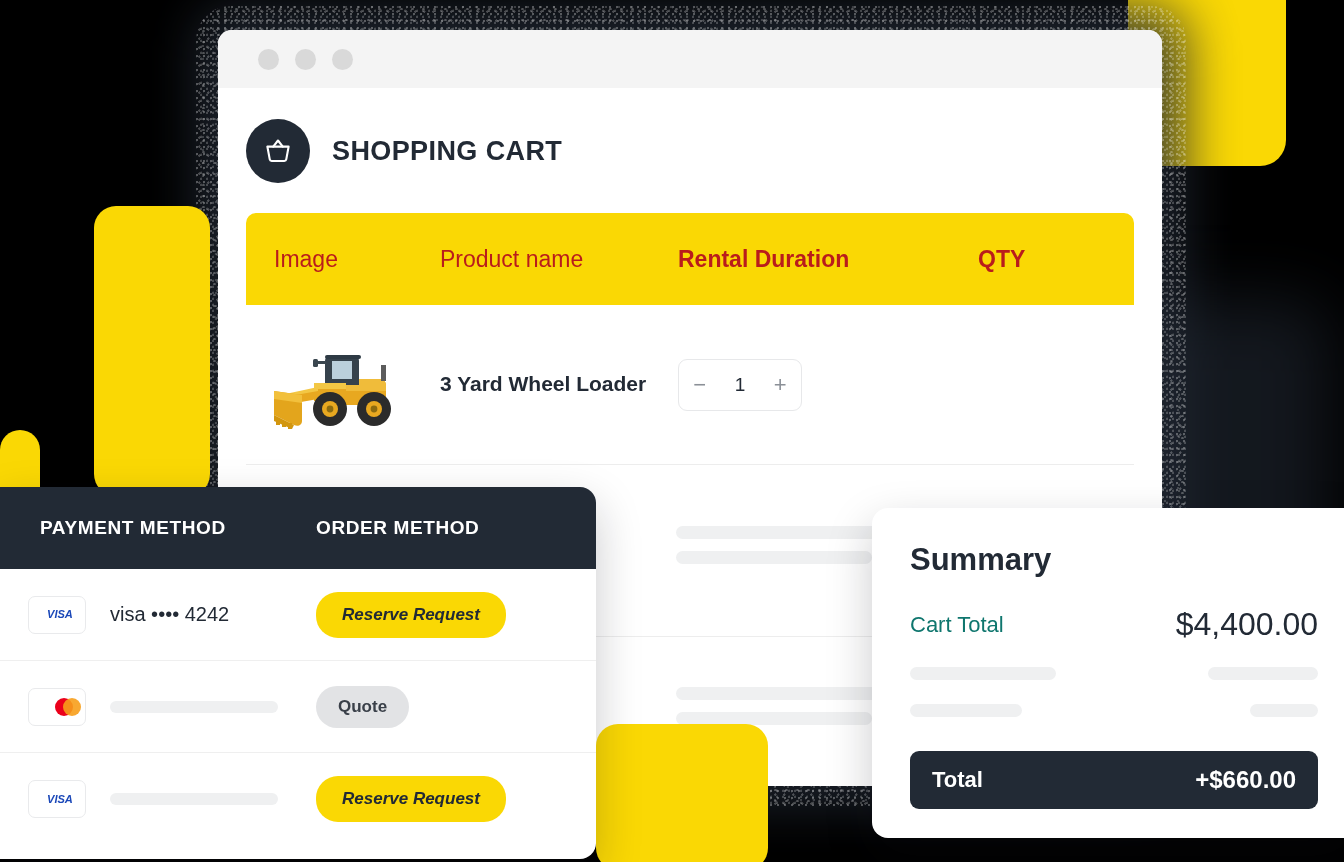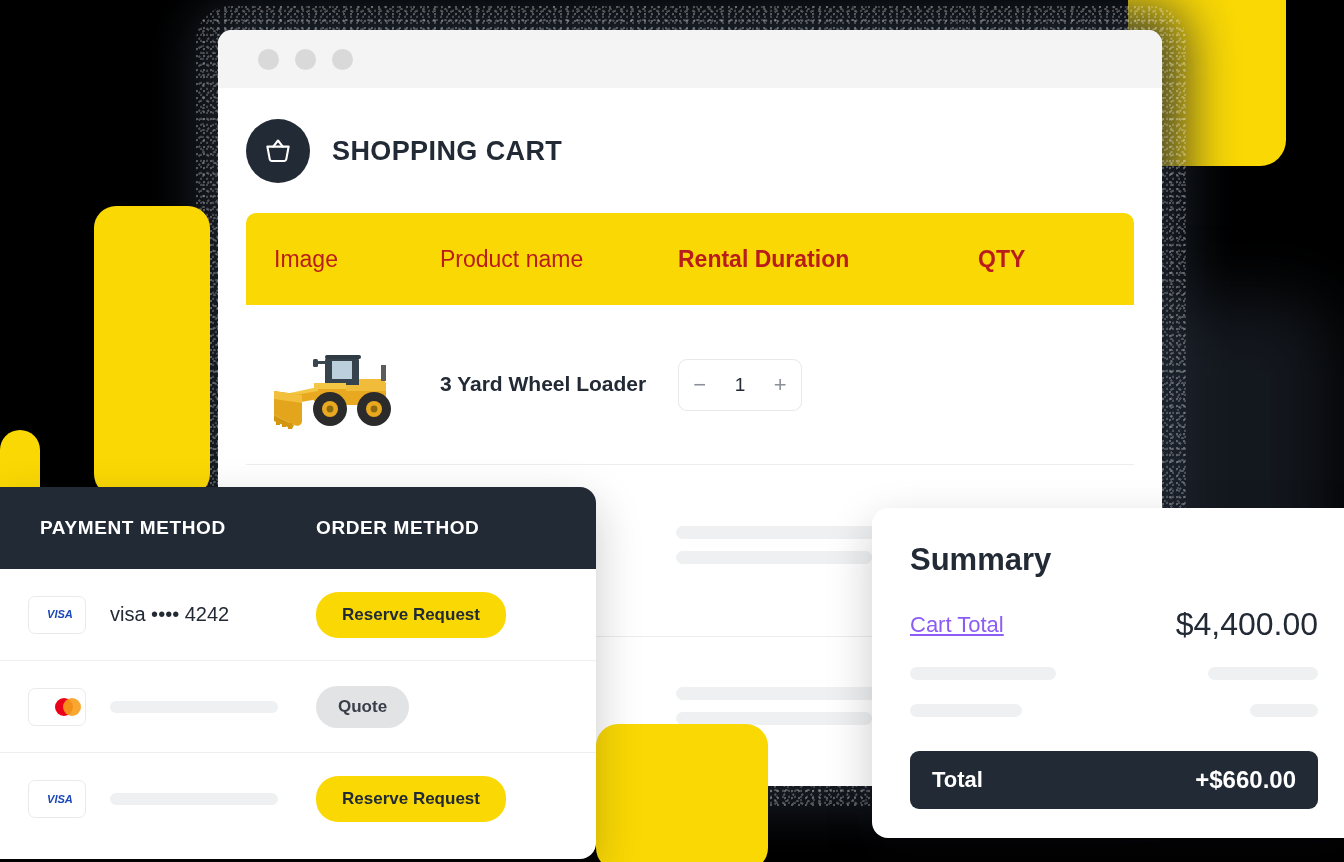--- a/index.html
+++ b/index.html
@@ -168,20 +168,21 @@
   }
   .pm-text { margin-left: 24px; font-size: 20px; color: #222A35; }
   .pm-sk { margin-left: 24px; width: 168px; height: 12px; border-radius: 6px; background: #EFF0F1; }
   .pay-row .os-col { display: flex; align-items: center; }
   .btn-reserve {
     background: #FAD804; color: #222A35;
     font-size: 17px; font-weight: bold;
     border: none; border-radius: 22px;
     padding: 13px 26px; cursor: pointer;
     white-space: nowrap;
+    font-style: italic;
   }
   .btn-quote {
     background: #E2E3E5; color: #3A4049;
     font-size: 17px; font-weight: bold;
     border: none; border-radius: 22px;
     padding: 11px 22px; cursor: pointer;
   }
 
   
   #summary-card {
@@ -191,21 +192,21 @@
     background: #FFFFFF;
     border-radius: 16px 0 0 16px;
     box-shadow: 0 18px 46px rgba(16,20,28,.22);
     padding: 34px 38px 0 38px;
   }
   .sum-title { font-size: 31px; font-weight: bold; color: #222A35; }
   .sum-row {
     display: flex; justify-content: space-between; align-items: center;
     margin-top: 28px;
   }
-  .sum-label { font-size: 22px; color: #8b5cf6; text-decoration: underline; }
+  .sum-label { font-size: 22px; color: #0f766e; }
   .sum-value { font-size: 32px; color: #222A35; }
   .sum-sk-row { display: flex; justify-content: space-between; align-items: center; margin-top: 24px; }
   .ssk { height: 13px; border-radius: 7px; background: #EFF0F1; }
   .ssk.l1 { width: 146px; } .ssk.r1 { width: 110px; }
   .ssk.l2 { width: 112px; } .ssk.r2 { width: 68px; }
   .total-bar {
     margin-top: 34px;
     background: #222A35; color: #FFFFFF;
     border-radius: 9px;
     height: 58px;

